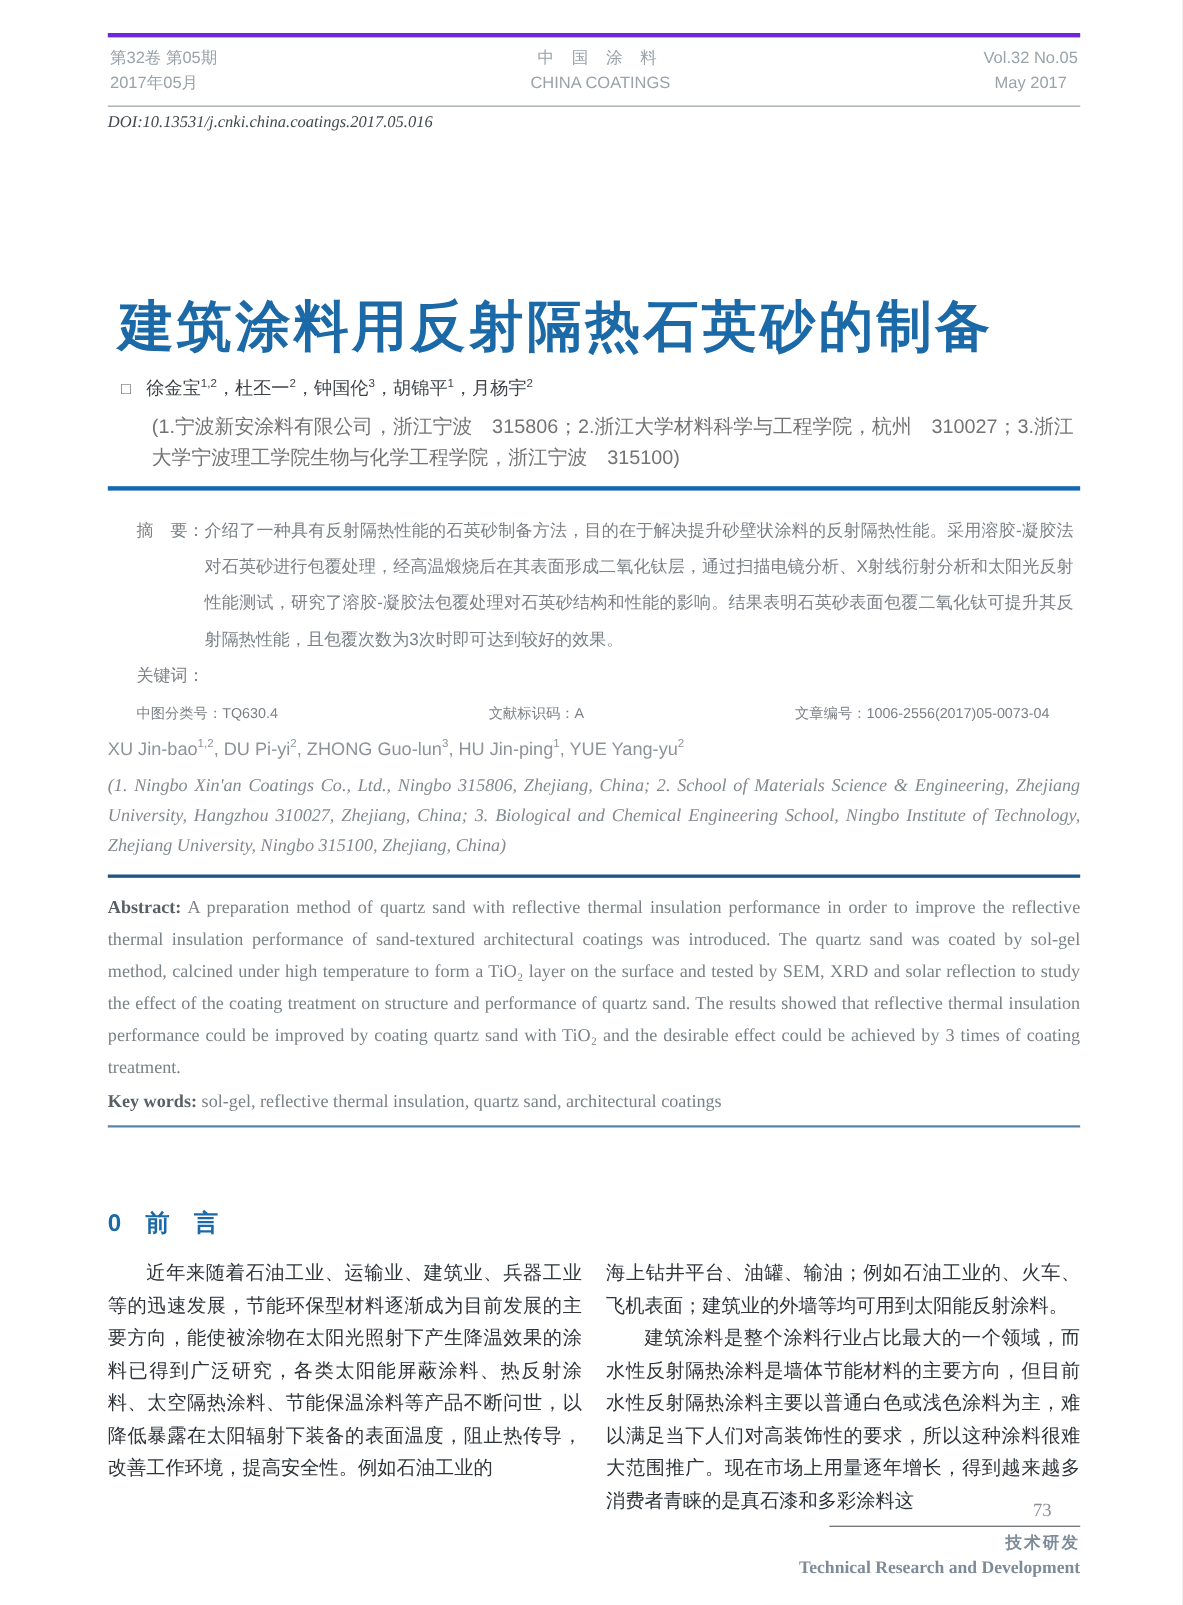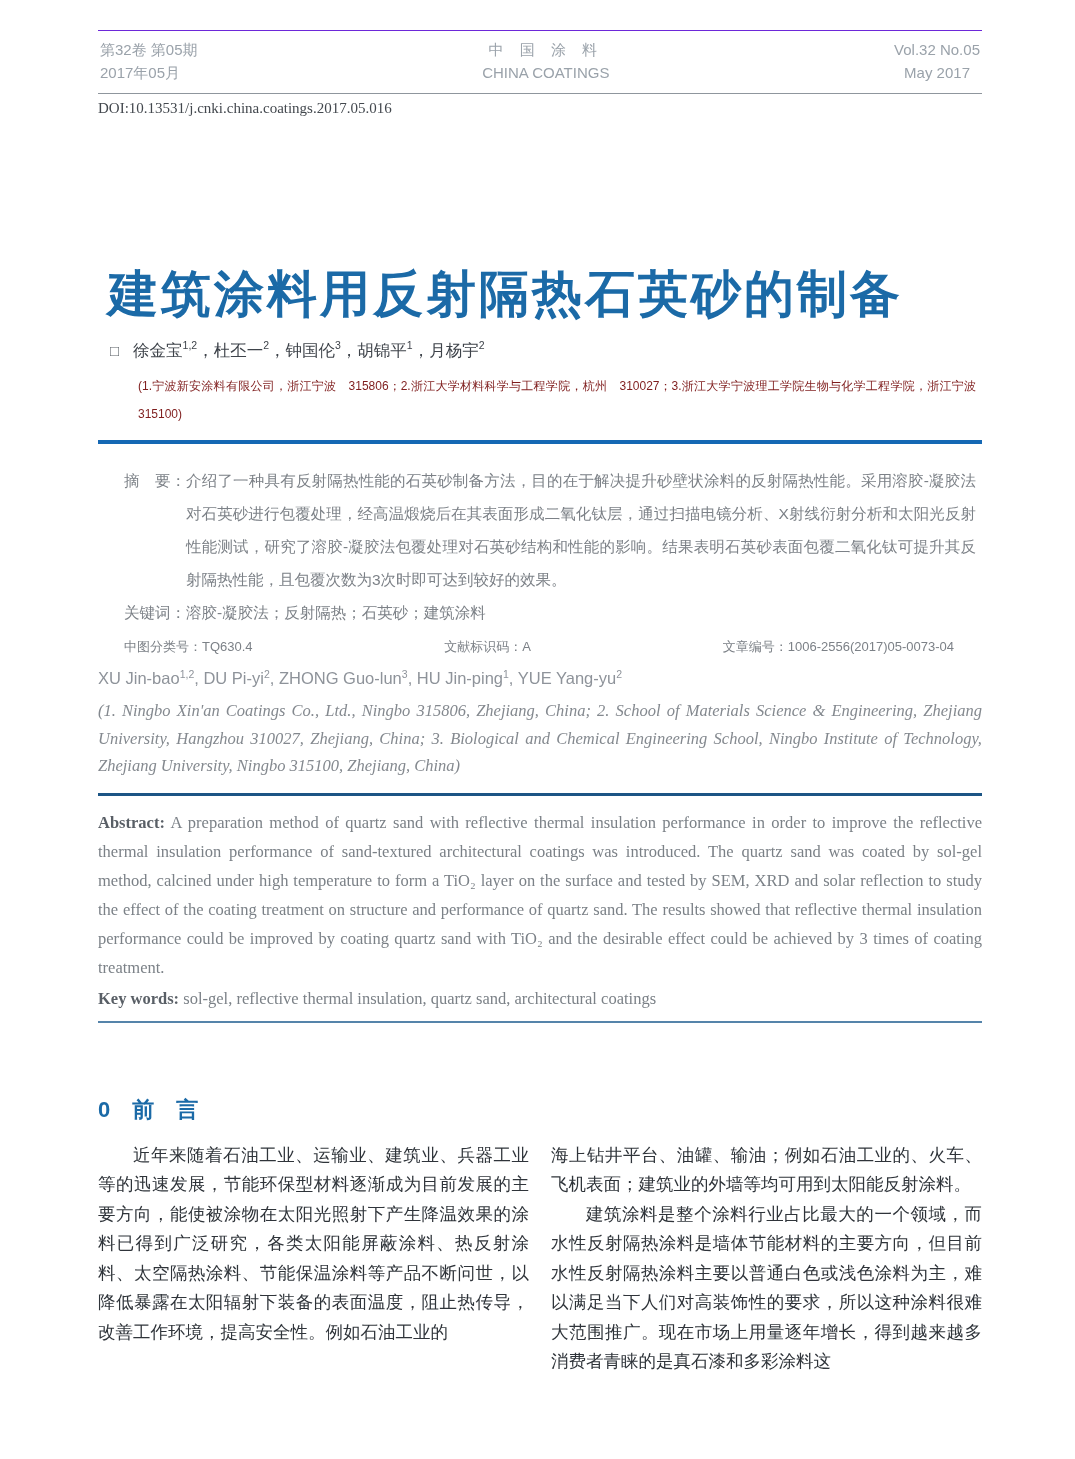--- a/index.html
+++ b/index.html
@@ -10,34 +10,34 @@
     background:#ffffff;
     font-family:"Liberation Sans", sans-serif;
     overflow:hidden;
     box-sizing:border-box;
   }
   .content { position:absolute; left:98px; top:0; width:884px; }
 
   
   .jheader {
     margin-top:30px;
-    border-top:1px solid #6d28d9;
+    border-top:4px solid #6d28d9;
     border-bottom:1px solid #8f969d;
     display:flex; justify-content:space-between; align-items:center;
     padding:7px 2px 9px 2px;
     color:var(--header_gray, #9aa2aa);
     font-size:15px; line-height:23px;
   }
   .jheader .c { text-align:center; }
   .jheader .r { text-align:center; }
   .jheader .cn-name { letter-spacing:6px; }
   .doi-row {
     margin-top:6px;
     font-family:"Liberation Serif", serif;
-    font-size:15px; color:var(--doi_color, #43484e);
+    font-size:15px; color:var(--doi_color, #43484e);font-style:italic;
   }
 
   
   .title-cn {
     margin:148px 0 0 10px;
     font-size:50px; font-weight:900;
     letter-spacing:3px;
     color:var(--accent, #1b6aa7);
     line-height:58px;
   }
@@ -48,21 +48,21 @@
   }
   .authors-cn .marker {
     display:inline-block;
     color:#5a6066; font-size:15px;
     margin-right:14px;
   }
   .authors-cn sup, .authors-en sup { font-size:10.5px; }
   .affil-cn {
     margin:10px 0 0 40px;
     width:838px;
-    font-size:12px; color:#7f1d1d;
+    font-size:18px; color:#737373;
     line-height:28px;
     text-align:justify;
   }
   .rule-thick { height:4px; background:var(--rule_thick, #1568b4); margin-top:12px; }
 
   
   .abs-cn {
     margin:20px 0 0 26px; width:852px;
     color:var(--abstract_gray, #7c8187);
     font-size:15.5px; line-height:33px;
@@ -170,21 +170,20 @@
     <div class="rule-thick"></div>
 
     <div class="abs-cn">
       <div class="abs-row">
         <span class="lbl">摘　要：</span>
         <span class="txt">介绍了一种具有反射隔热性能的石英砂制备方法，目的在于解决提升砂壁状涂料的反射隔热性能。采用溶胶-凝胶法对石英砂进行包覆处理，经高温煅烧后在其表面形成二氧化钛层，通过扫描电镜分析、X射线衍射分析和太阳光反射性能测试，研究了溶胶-凝胶法包覆处理对石英砂结构和性能的影响。结果表明石英砂表面包覆二氧化钛可提升其反射隔热性能，且包覆次数为3次时即可达到较好的效果。</span>
       </div>
     </div>
     <div class="kw-cn">
       <span class="lbl">关键词：</span>
-      <span>溶胶-凝胶法；反射隔热；石英砂；建筑涂料</span>
     </div>
     <div class="cls-row">
       <span>中图分类号：TQ630.4</span>
       <span>文献标识码：A</span>
       <span>文章编号：1006-2556(2017)05-0073-04</span>
     </div>
 
 
     <div class="authors-en">
       <span><span>XU Jin-bao</span><sup>1,2</sup><span>, </span></span>
@@ -219,13 +218,19 @@
         <p class="ind">近年来随着石油工业、运输业、建筑业、兵器工业等的迅速发展，节能环保型材料逐渐成为目前发展的主要方向，能使被涂物在太阳光照射下产生降温效果的涂料已得到广泛研究，各类太阳能屏蔽涂料、热反射涂料、太空隔热涂料、节能保温涂料等产品不断问世，以降低暴露在太阳辐射下装备的表面温度，阻止热传导，改善工作环境，提高安全性。例如石油工业的</p>
       </div>
       <div class="col">
         <p>海上钻井平台、油罐、输油；例如石油工业的、火车、飞机表面；建筑业的外墙等均可用到太阳能反射涂料。</p>
         <p class="ind">建筑涂料是整个涂料行业占比最大的一个领域，而水性反射隔热涂料是墙体节能材料的主要方向，但目前水性反射隔热涂料主要以普通白色或浅色涂料为主，难以满足当下人们对高装饰性的要求，所以这种涂料很难大范围推广。现在市场上用量逐年增长，得到越来越多消费者青睐的是真石漆和多彩涂料这</p>
       </div>
     </div>
 
   </div>
 
+  <div class="footer">
+    <div class="pageno">73</div>
+    <div class="rule"></div>
+    <div class="sec-cn">技术研发</div>
+    <div class="sec-en">Technical Research and Development</div>
+  </div>
 </div>
 
 </body></html>

